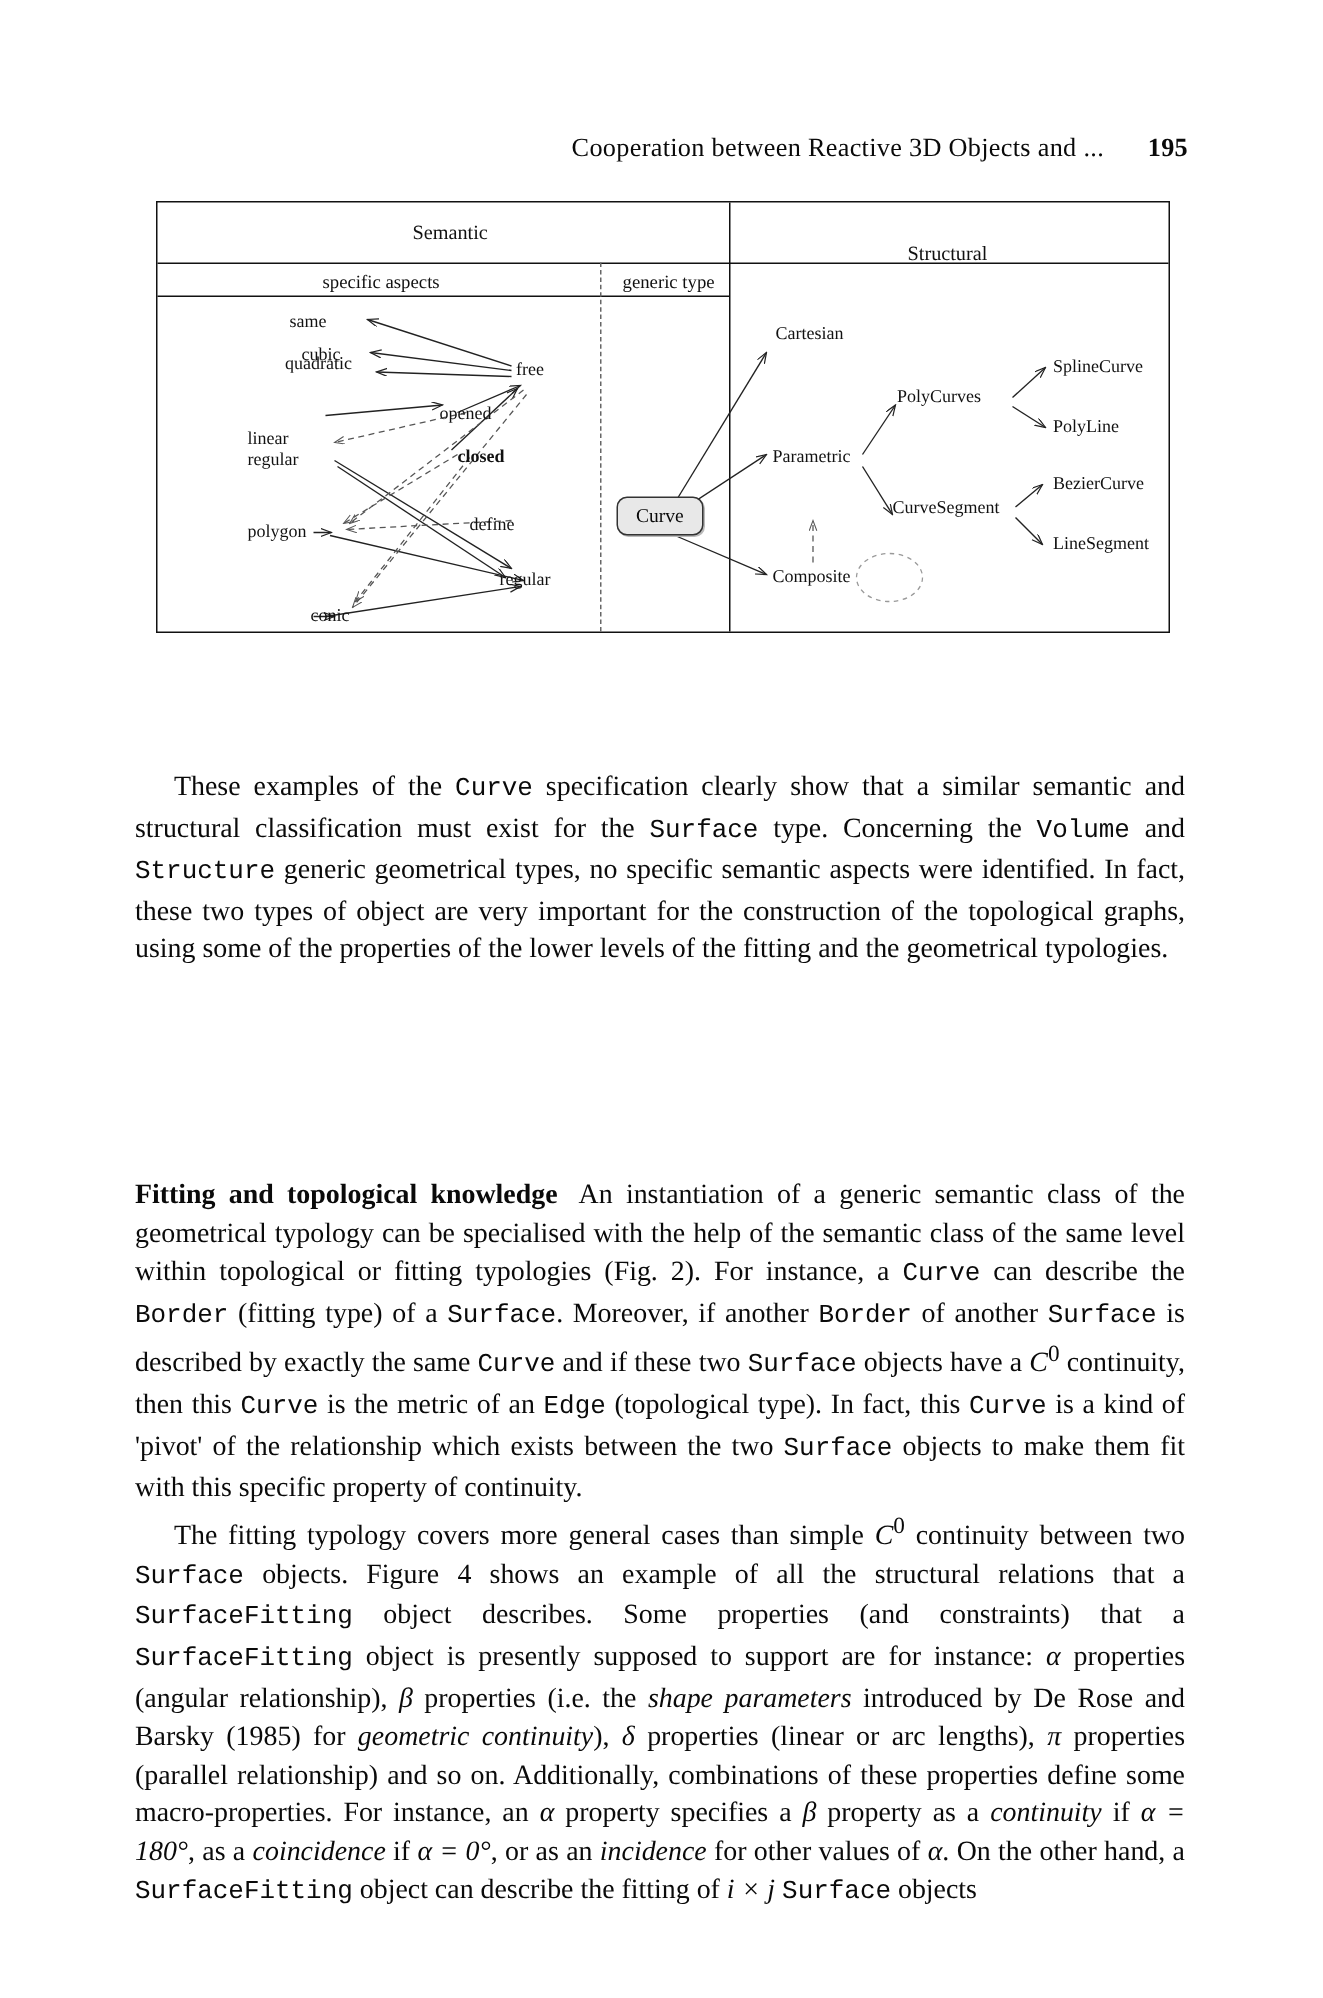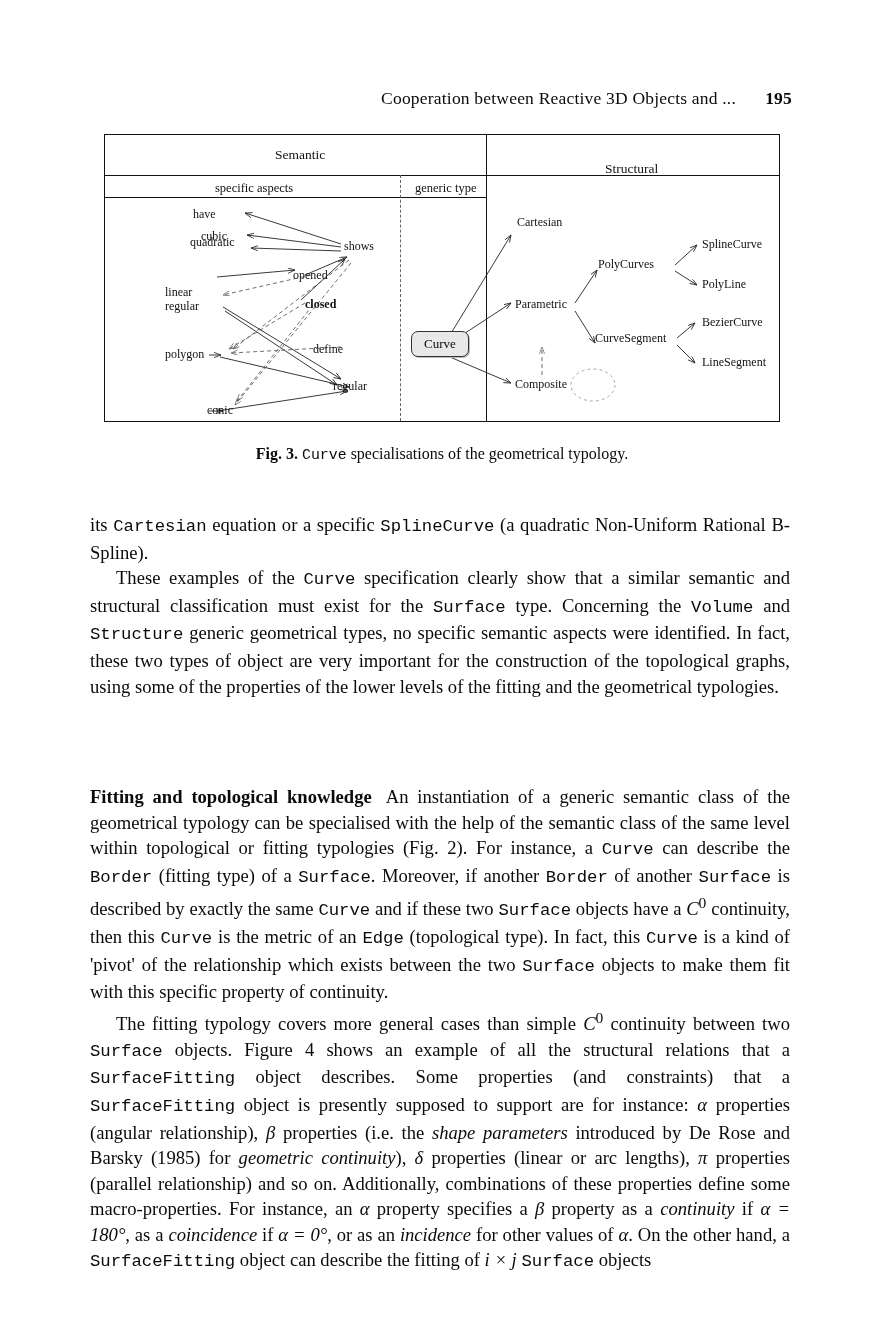--- a/index.html
+++ b/index.html
@@ -219,53 +219,48 @@
         <path d="M208,170 L132,266"></path>
         <path d="M244,125 L128,214"></path>
         <path d="M246,128 L130,270"></path>
         <path d="M437,240 L437,212"></path>
       </g>
       <g stroke="#999" stroke-width="0.85" fill="none" stroke-dasharray="3 3">
         <ellipse cx="488" cy="250" rx="22" ry="16"></ellipse>
       </g>
     </svg>
 
-    <div class="node" style="left:88px; top:72px;">have</div>
+    <div class="node" style="left:88px; top:72px;">same</div>
     <div class="node" style="left:96px; top:94px;">cubic</div>
     <div class="node" style="left:85px; top:100px;">quadratic</div>
     <div class="node" style="left:60px; top:150px;">linear</div>
     <div class="node" style="left:60px; top:164px;">regular</div>
     <div class="node" style="left:60px; top:212px;">polygon</div>
     <div class="node" style="left:78px; top:268px;margin-left:24px;">conic</div>
-    <div class="node" style="left:239px; top:104px;">shows</div>
+    <div class="node" style="left:239px; top:104px;">free</div>
     <div class="node" style="left:188px; top:133px;">opened</div>
     <div class="node" style="left:200px; top:162px;font-weight:bold;">closed</div>
     <div class="node" style="left:208px; top:207px;">define</div>
     <div class="node" style="left:228px; top:244px;">regular</div>
 
     <div class="curve-node" style="left:306px; top:196px;">Curve</div>
 
     <div class="node" style="left:412px; top:80px;">Cartesian</div>
     <div class="node" style="left:410px; top:162px;">Parametric</div>
     <div class="node" style="left:410px; top:242px;">Composite</div>
     <div class="node" style="left:493px; top:122px;">PolyCurves</div>
     <div class="node" style="left:490px; top:196px;">CurveSegment</div>
     <div class="node" style="left:597px; top:102px;">SplineCurve</div>
     <div class="node" style="left:597px; top:142px;">PolyLine</div>
     <div class="node" style="left:597px; top:180px;">BezierCurve</div>
     <div class="node" style="left:597px; top:220px;">LineSegment</div>
   </div>
 
-  <div class="fig-caption">
-    <b>Fig. 3.</b>
-    <span class="mono">Curve</span><span> specialisations of the geometrical typology.</span>
-  </div>
 
   <div class="body-text blk1">
-    <p><span>its </span><span class="mono">Cartesian</span><span> equation or a specific </span><span class="mono">SplineCurve</span><span> (a quadratic Non-Uniform Rational B-Spline).</span></p>
     <p class="indent"><span>These examples of the </span><span class="mono">Curve</span><span> specification clearly show that a similar semantic and structural classification must exist for the </span><span class="mono">Surface</span><span> type. Concerning the </span><span class="mono">Volume</span><span> and </span><span class="mono">Structure</span><span> generic geometrical types, no specific semantic aspects were identified. In fact, these two types of object are very important for the construction of the topological graphs, using some of the properties of the lower levels of the fitting and the geometrical typologies.</span></p>
   </div>
 
   <div class="body-text blk2">
     <p><span class="run-in">Fitting and topological knowledge</span><span class="sp-lg"></span><span>An instantiation of a generic semantic class of the geometrical typology can be specialised with the help of the semantic class of the same level within topological or fitting typologies (Fig. 2). For instance, a </span><span class="mono">Curve</span><span> can describe the </span><span class="mono">Border</span><span> (fitting type) of a </span><span class="mono">Surface</span><span>. Moreover, if another </span><span class="mono">Border</span><span> of another </span><span class="mono">Surface</span><span> is described by exactly the same </span><span class="mono">Curve</span><span> and if these two </span><span class="mono">Surface</span><span> objects have a </span><i>C</i><sup>0</sup><span> continuity, then this </span><span class="mono">Curve</span><span> is the metric of an </span><span class="mono">Edge</span><span> (topological type). In fact, this </span><span class="mono">Curve</span><span> is a kind of 'pivot' of the relationship which exists between the two </span><span class="mono">Surface</span><span> objects to make them fit with this specific property of continuity.</span></p>
     <p class="indent"><span>The fitting typology covers more general cases than simple </span><i>C</i><sup>0</sup><span> continuity between two </span><span class="mono">Surface</span><span> objects. Figure 4 shows an example of all the structural relations that a </span><span class="mono">SurfaceFitting</span><span> object describes. Some properties (and constraints) that a </span><span class="mono">SurfaceFitting</span><span> object is presently supposed to support are for instance: </span><i>α</i><span> properties (angular relationship), </span><i>β</i><span> properties (i.e. the </span><i>shape parameters</i><span> introduced by De Rose and Barsky (1985) for </span><i>geometric continuity</i><span>), </span><i>δ</i><span> properties (linear or arc lengths), </span><i>π</i><span> properties (parallel relationship) and so on. Additionally, combinations of these properties define some macro-properties. For instance, an </span><i>α</i><span> property specifies a </span><i>β</i><span> property as a </span><i>continuity</i><span> if </span><i>α = 180°</i><span>, as a </span><i>coincidence</i><span> if </span><i>α = 0°</i><span>, or as an </span><i>incidence</i><span> for other values of </span><i>α</i><span>. On the other hand, a </span><span class="mono">SurfaceFitting</span><span> object can describe the fitting of </span><i>i × j</i><span> </span><span class="mono">Surface</span><span> objects</span></p>
   </div>
 
 </div>
 

